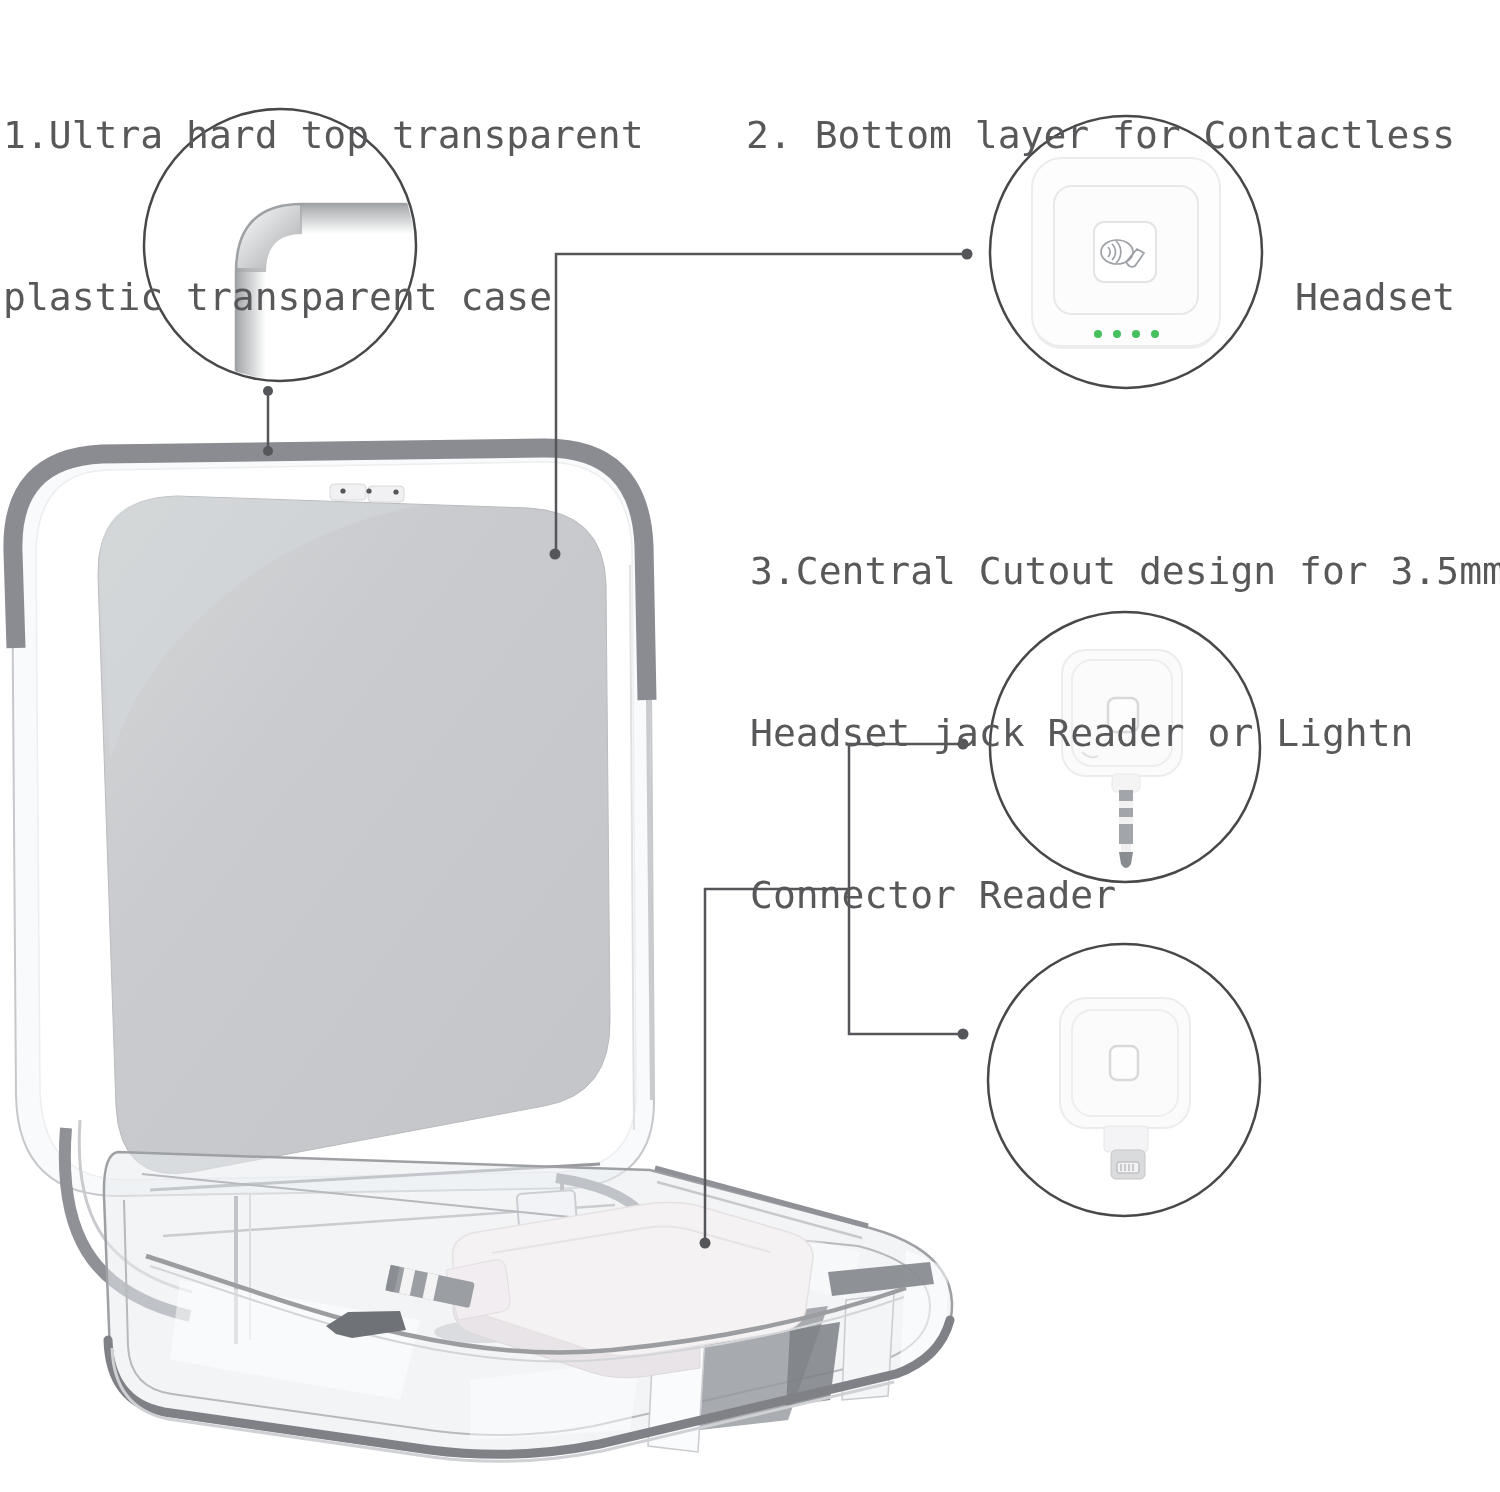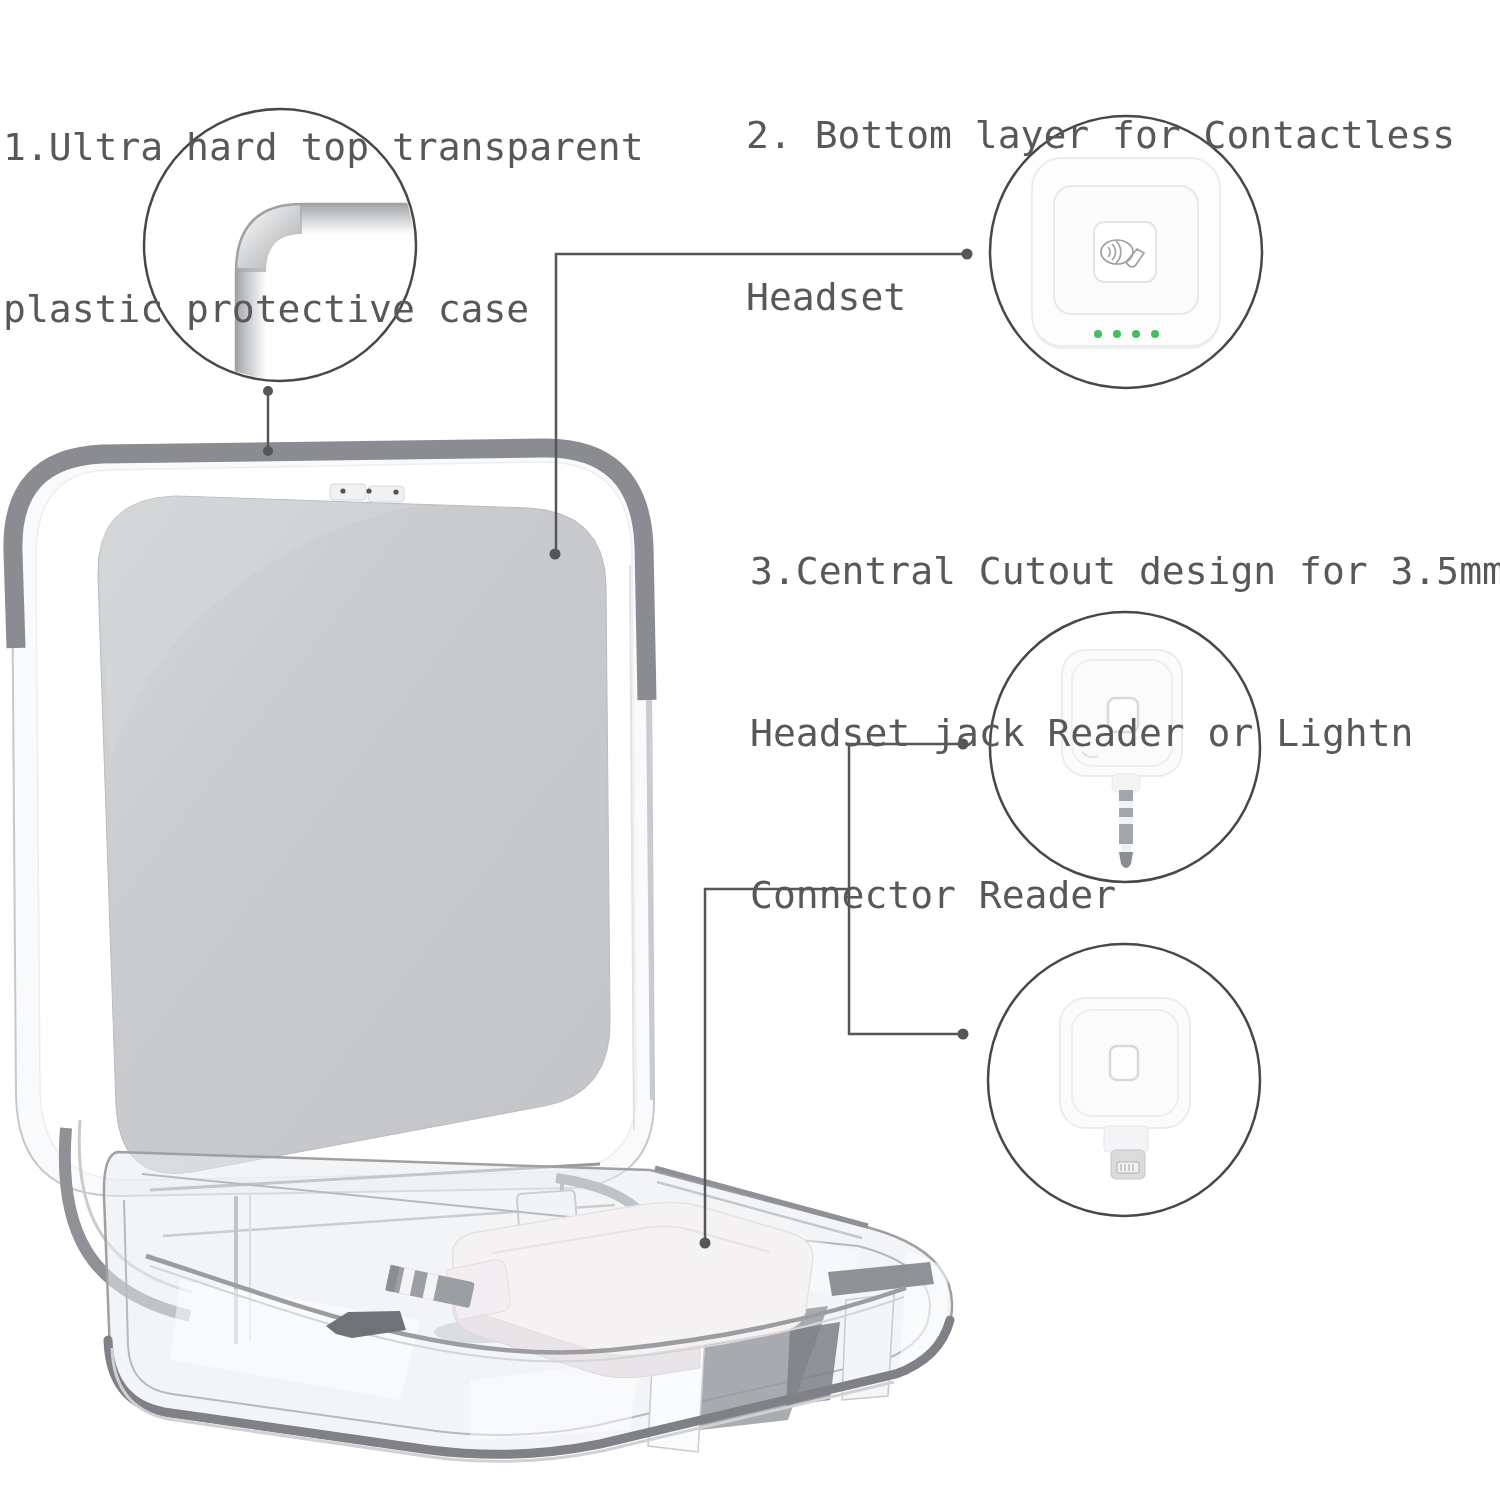--- a/index.html
+++ b/index.html
@@ -5,22 +5,22 @@
   html,body{margin:0;padding:0;}
   body{
     width:1500px;height:1492px;position:relative;background:#ffffff;
     font-family:"DejaVu Sans Mono","Liberation Mono",monospace;overflow:hidden;
   }
   #scene{position:absolute;left:0;top:0;}
   .ann{
     position:absolute;color:var(--text,#58585a);font-size:38px;line-height:54px;
     white-space:pre;letter-spacing:0px;
   }
-  #ann1{left:3px;top:0px;margin-top:12px;}
-  #ann2{left:746px;top:0px;}
+  #ann1{left:3px;top:0px;}
+  #ann2{left:746px;top:0px;text-align:right;}
   #ann3{left:750px;top:436px;}
   .callout-line{stroke:var(--line,#55565a);stroke-width:2.5;fill:none;}
   .callout-dot{fill:var(--line,#55565a);}
   .mag-circle{fill:#ffffff;stroke:#47484a;stroke-width:2.5;}
   .led{fill:var(--led-green,#46c05e);}
 </style>
 </head>
 <body>
 
 <svg id="scene" width="1500" height="1492" viewBox="0 0 1500 1492">
@@ -198,21 +198,21 @@
         <rect x="1111" y="1150" width="34" height="29" rx="5" fill="#dadbdd" stroke="#c5c6c9" stroke-width="1"></rect>
         <rect x="1117" y="1162" width="22" height="11" rx="2" fill="#f2f2f3" stroke="#aeafb2" stroke-width="1"></rect>
         <path d="M 1121 1164 V 1171 M 1125 1164 V 1171 M 1129 1164 V 1171 M 1133 1164 V 1171" stroke="#9fa0a3" stroke-width="1"></path>
       </g>
     </g>
   </g>
 </svg>
 
 <div class="ann" id="ann1">
   <div>1.Ultra hard top transparent</div>
-  <div>plastic protective case</div>
+  <div>plastic transparent case</div>
 </div>
 <div class="ann" id="ann2">
   <div>2. Bottom layer for Contactless</div>
   <div>Headset</div>
 </div>
 <div class="ann" id="ann3">
   <div>3.Central Cutout design for 3.5mm</div>
   <div>Headset jack Reader or Lightn</div>
   <div>Connector Reader</div>
 </div>

